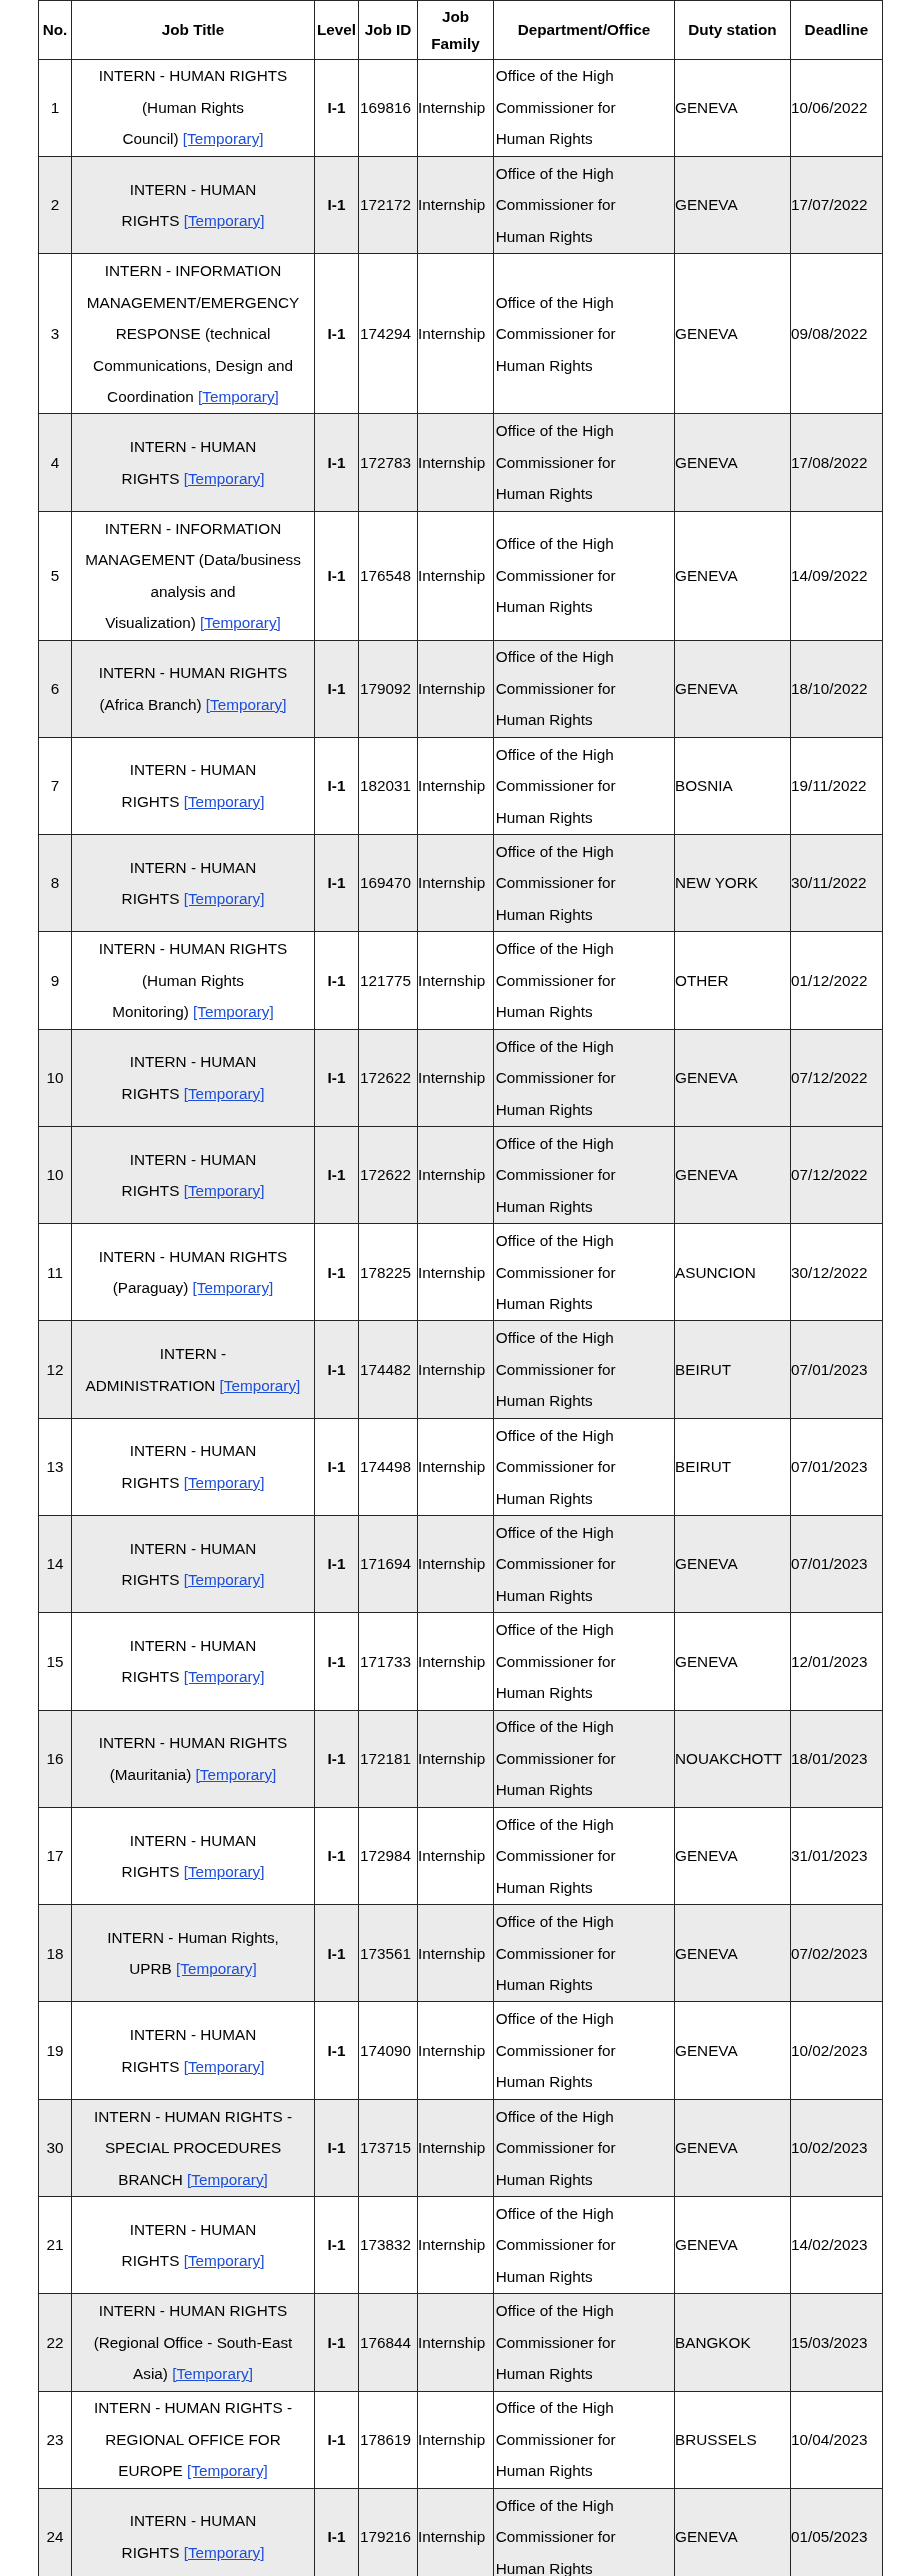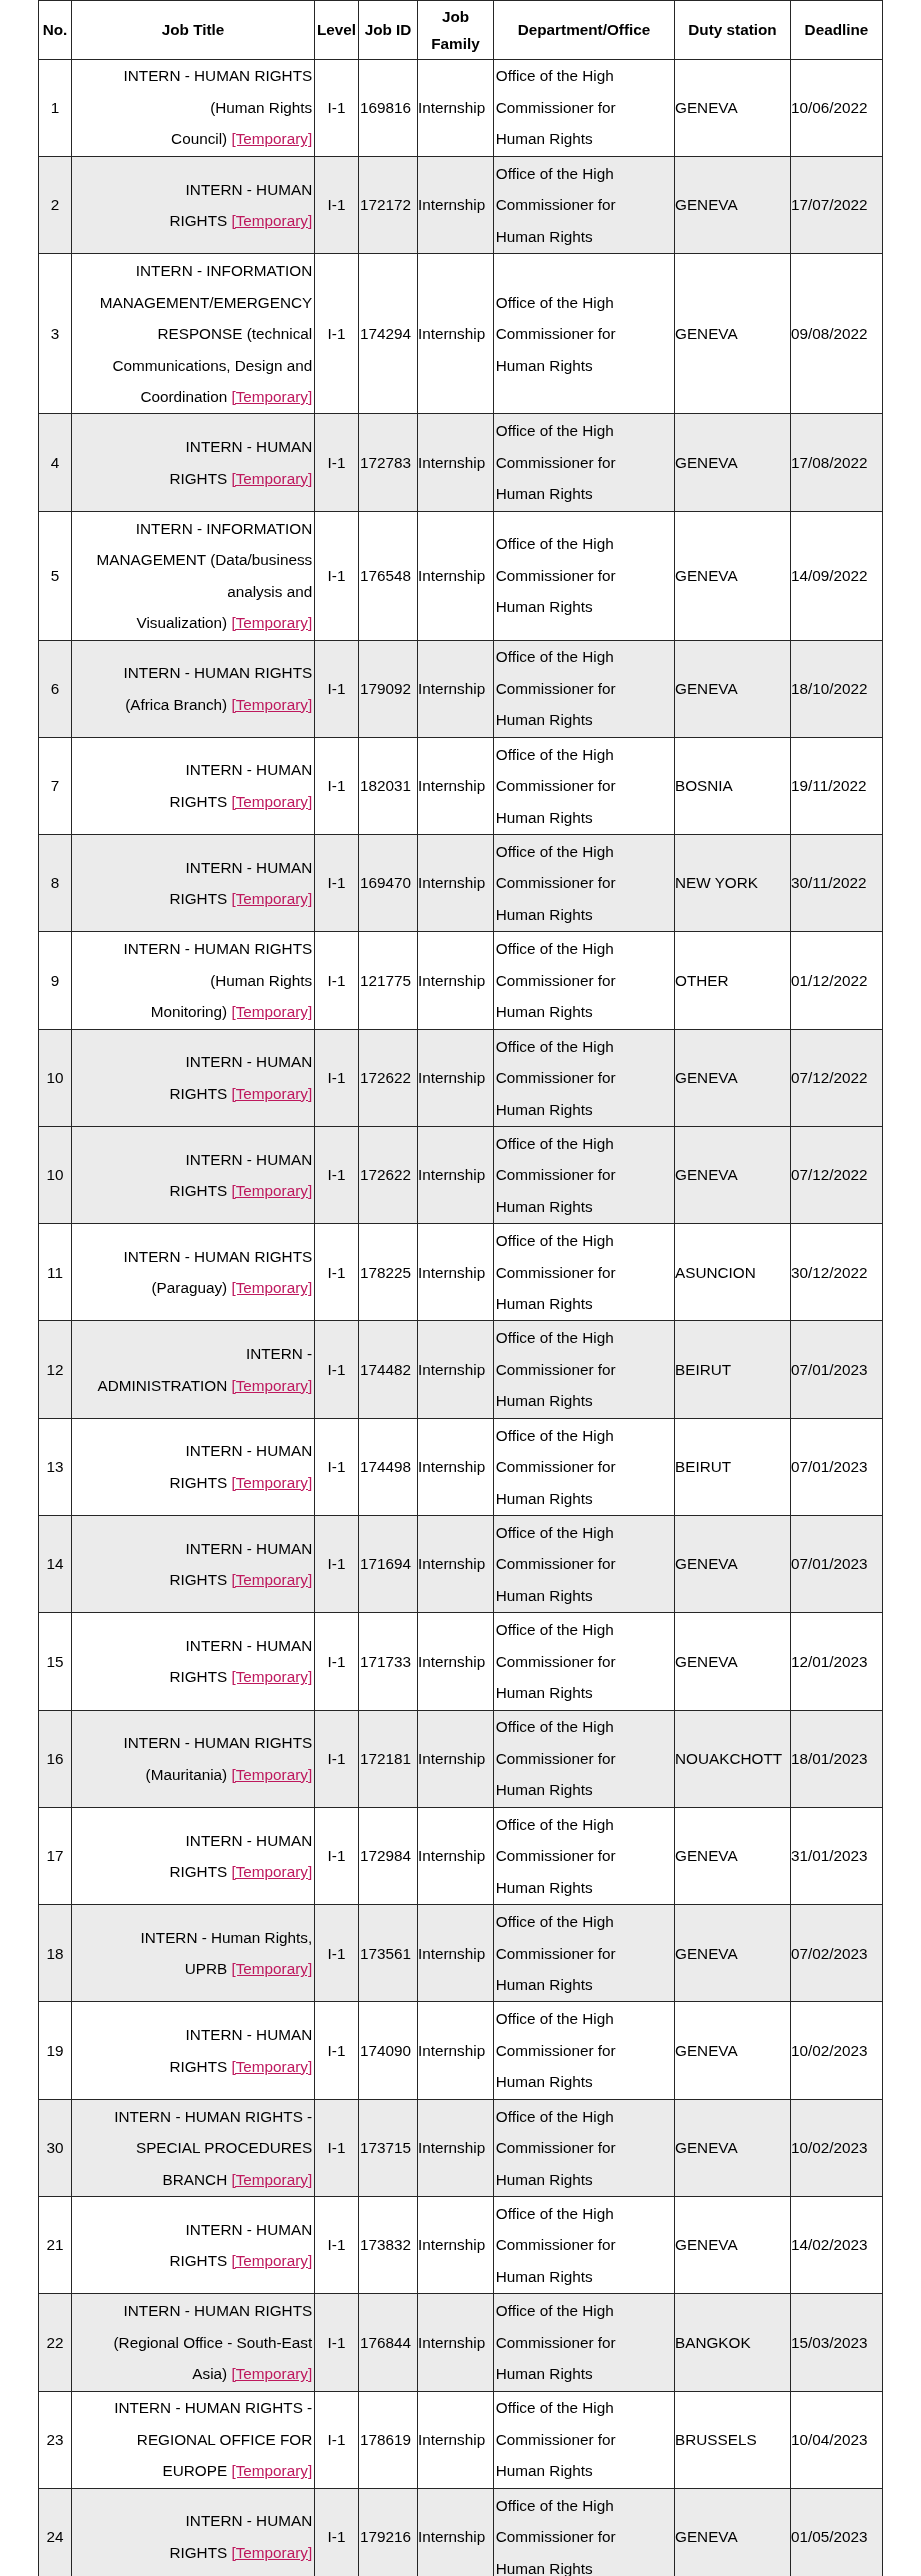--- a/index.html
+++ b/index.html
@@ -47,31 +47,31 @@
     background: #ffffff;
   }
   td {
     line-height: 31.5px;
     padding: 0.9px 0;
     white-space: pre-line;
   }
   tr.shaded td { background: #ebebeb; }
 
   td.c-no       { text-align: center; }
-  td.c-title    { text-align: right; padding-left: 1.8px; padding-right: 1.8px; }
-  td.c-level    { text-align: center; }
+  td.c-title    { text-align: center; padding-left: 1.8px; padding-right: 1.8px; }
+  td.c-level    { text-align: center; font-weight: bold; }
   td.c-id       { text-align: left; padding-left: 0.9px; }
   td.c-family   { text-align: left; padding-left: 0; }
   td.c-dept     { text-align: left; padding-left: 1.8px; margin-left: 36px; }
   td.c-duty     { text-align: left; }
   td.c-deadline { }
 
   .temp-link {
     text-decoration: underline;
-    color: #be185d;
+    color: #1d4ed8;
     cursor: pointer;
   }
 </style>
 </head>
 <body>
 
 <div class="table-wrap">
   <table class="jobs">
     <colgroup>
       <col class="w-no">

